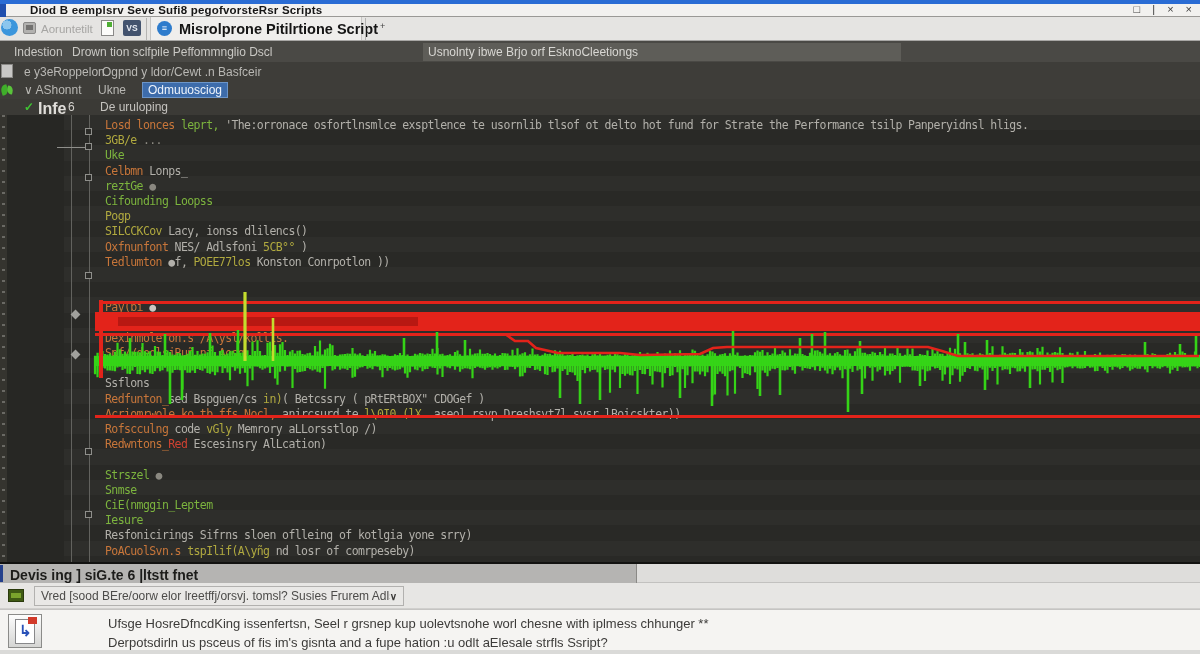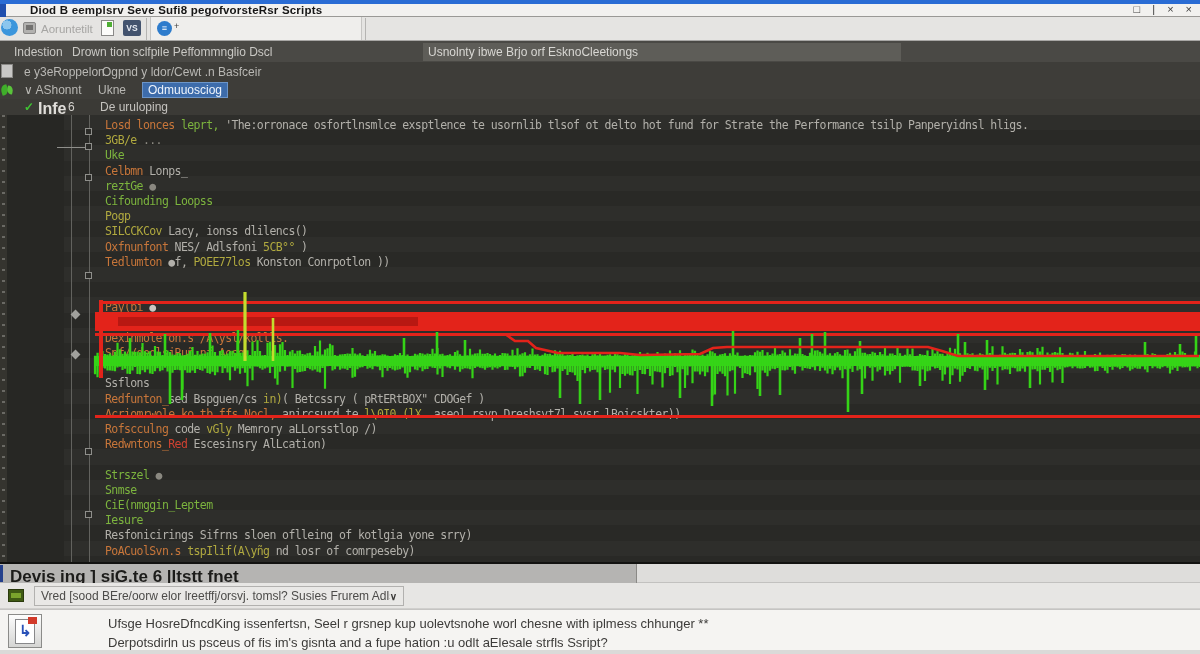--- a/index.html
+++ b/index.html
@@ -63,21 +63,21 @@
   .gutter-marker { position:absolute; width:7px; height:7px; background:#a0a09c; transform:rotate(45deg); margin:-4px 0 0 -4px; }
   #code-lines { position:absolute; left:0; top:0; width:100%; height:100%; }
   .code-line { position:absolute; left:105px; white-space:nowrap; font-family:"DejaVu Sans Mono", monospace;
      font-size:11.5px; letter-spacing:-0.6px; }
   #overlay-svg { position:absolute; left:0; top:0; pointer-events:none; }
 
   
   #statusbar { left:0; top:564px; width:1200px; height:19px; background:#dedddb; border-bottom:1px solid #c2c1bf; }
   #statusbar-left { left:0; top:564px; width:637px; height:19px; background:#b5b4b2; border-right:1px solid #8a8986; }
   #statusbar-chip { left:0; top:565px; width:3px; height:17px; background:#24408c; }
-  #status-text { left:10px; top:567px; font-size:17px; font-weight:bold; color:#1c1c1a; }
+  #status-text { left:10px; top:567px; font-size:14px; font-weight:bold; color:#1c1c1a; }
 
   
   #dropdown-row { left:0; top:583px; width:1200px; height:26px; background:#e7e6e4; border-bottom:1px solid #d0cfcd; }
   #dd-green-icon { left:8px; top:589px; width:16px; height:13px; background:#3f5a14; border:1px solid #2a3a0c; }
   #dd-green-icon i { display:block; width:10px; height:5px; margin:3px auto; background:#7aa32c; }
   #dropdown-box { left:34px; top:586px; width:370px; height:20px; border:1px solid #b2b1af; background:#e9e8e6; display:flex; align-items:center; }
   #dropdown-value { margin-left:6px; font-size:12px; color:#4c4b49; white-space:nowrap; overflow:hidden; }
   #dropdown-chevron { margin:0 6px 0 auto; font-size:10px; color:#3c3b39; font-weight:bold; }
 
   
@@ -110,20 +110,21 @@
     <i></i>
   </div>
 <div id="tool-disabled-label" class="abs">Aoruntetilt</div>
 <div id="page-icon" class="abs">
     <i></i>
   </div>
 <div id="vs-icon" class="abs">VS</div>
 <div class="tool-sep abs" style="left:146px"></div>
 <div id="tab-active" class="abs">
   <div id="tab-circle">≡</div>
+  <div id="tab-title">Misrolprone Pitilrtione Script</div>
   <div id="tab-plus">+</div>
 </div>
 <div class="tool-sep abs" style="left:365px"></div>
 
 <div id="menubar" class="abs"></div>
 <div class="menu-item abs" style="left:14px">Indestion</div>
 <div class="menu-item abs" style="left:72px">Drown tion sclfpile Peffommnglio Dscl</div>
 <div id="menu-item3" class="abs">Usnolnty ibwe Brjo orf EsknoCleetiongs</div>
 
 <div id="row2" class="abs"></div>

